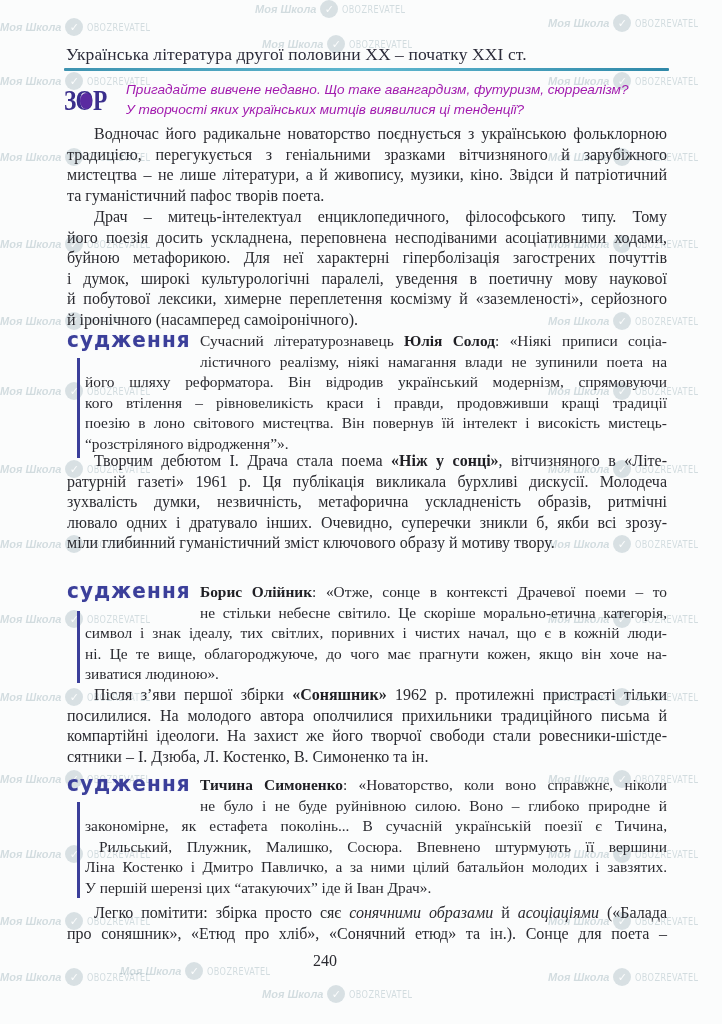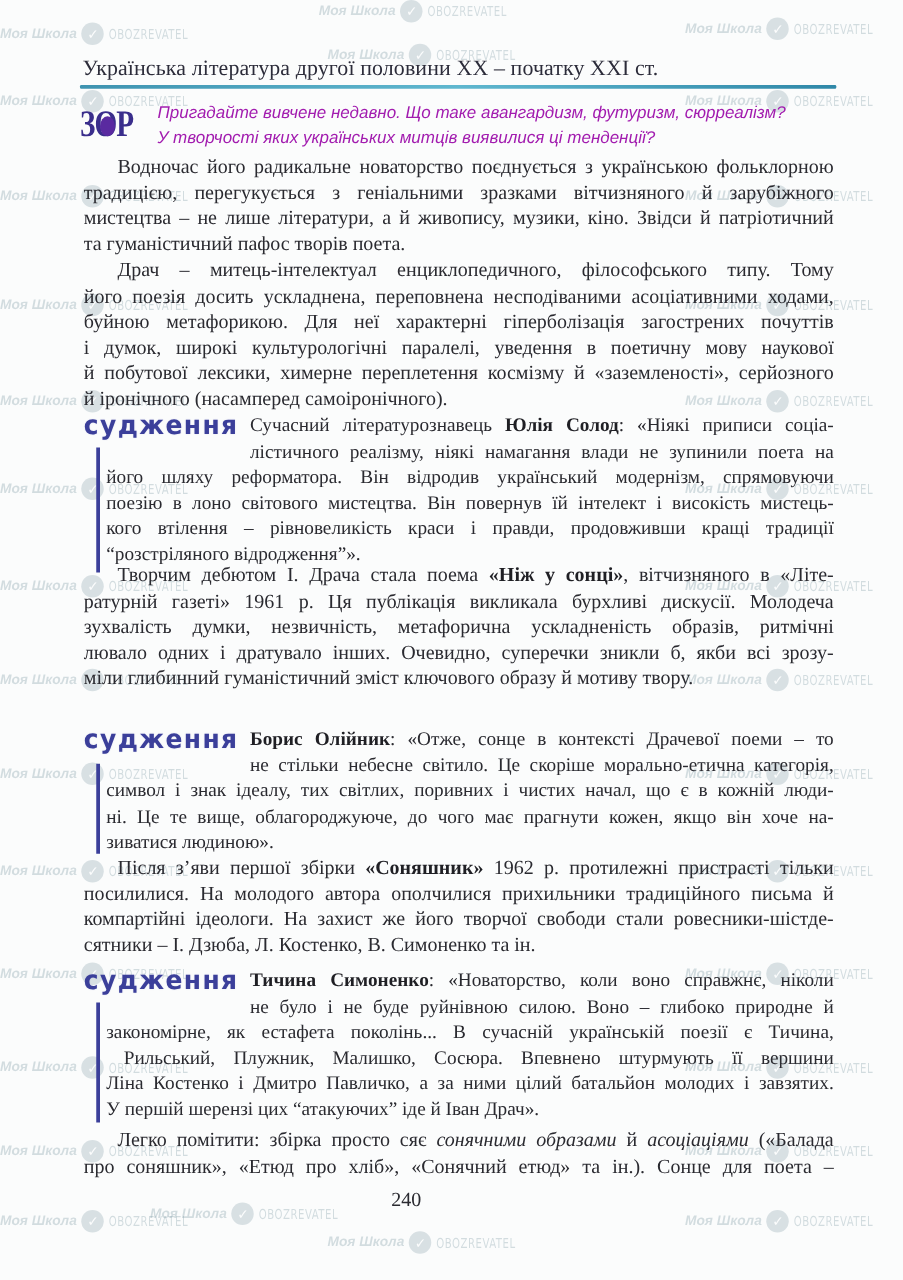--- a/index.html
+++ b/index.html
@@ -418,22 +418,22 @@
     <span class="ln last">й іронічного (насамперед самоіронічного).</span>
   </div>
 
   <div class="judgement" style="top:328px">
     <div class="j-head">судження</div>
     <div class="j-bar" style="top:30px;height:100px"></div>
     <div class="j-text">
       <span class="ln first"><span>Сучасний літературознавець </span><b>Юлія Солод</b><span>: «Ніякі приписи соціа-</span></span>
       <span class="ln second">лістичного реалізму, ніякі намагання влади не зупинили поета на</span>
       <span class="ln" style="margin-left:18px">його шляху реформатора. Він відродив український модернізм, спрямовуючи</span>
+      <span class="ln" style="margin-left:18px">кого втілення – рівновеликість краси і правди, продовживши кращі традиції</span>
       <span class="ln" style="margin-left:18px">поезію в лоно світового мистецтва. Він повернув їй інтелект і високість мистець-</span>
-      <span class="ln" style="margin-left:18px">кого втілення – рівновеликість краси і правди, продовживши кращі традиції</span>
       <span class="ln last" style="margin-left:18px">“розстріляного відродження”».</span>
     </div>
   </div>
 
   <div class="para" style="top:451px">
     <span class="ln indent"><span>Творчим дебютом І. Драча стала поема </span><b>«Ніж у сонці»</b><span>, вітчизняного в «Літе-</span></span>
     <span class="ln">ратурній газеті» 1961 р. Ця публікація викликала бурхливі дискусії. Молодеча</span>
     <span class="ln">зухвалість думки, незвичність, метафорична ускладненість образів, ритмічні</span>
     <span class="ln">лювало одних і дратувало інших. Очевидно, суперечки зникли б, якби всі зрозу-</span>
     <span class="ln last">міли глибинний гуманістичний зміст ключового образу й мотиву твору.</span>

